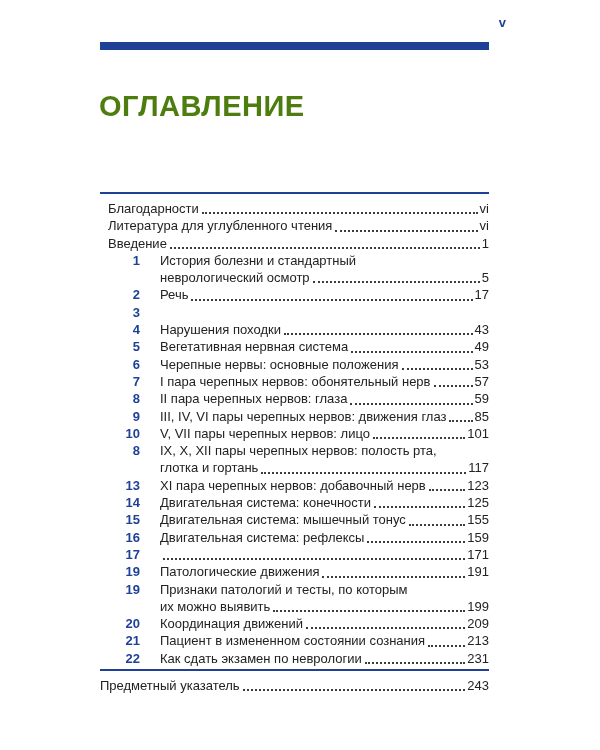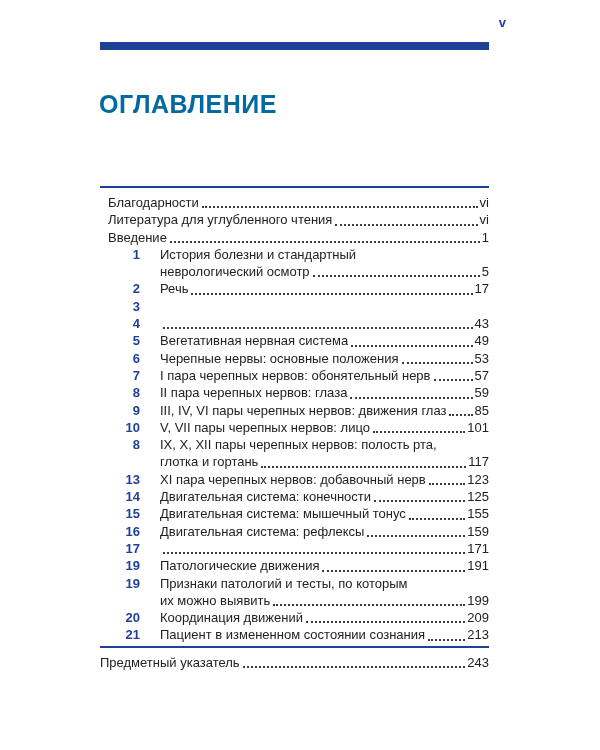--- a/index.html
+++ b/index.html
@@ -13,24 +13,24 @@
   .folio {
     position: absolute; top: 15px; right: 94px;
     font-size: 13px; font-weight: bold; color: var(--accent);
   }
   .bar {
     position: absolute; left: 100px; top: 42px;
     width: 389px; height: 8px; background: var(--accent);
   }
   .title {
     position: absolute; left: 99px; top: 90px; margin: 0;
-    font-size: 25px; font-weight: bold; color: #0369a1; letter-spacing: 0.5px;
+    font-size: 29px; font-weight: bold; color: #4d7c0f; letter-spacing: 0.5px;
   }
   .toc {
-    position: absolute; left: 100px; top: 186px; width: 389px;
+    position: absolute; left: 100px; top: 192px; width: 389px;
     border-top: 2px solid var(--accent); padding-top: 6px;
     font-size: 13px;
   }
   .entry { display: flex; }
   .num {
     flex: 0 0 40px; text-align: right; font-weight: bold;
     color: var(--accent); line-height: 17.3px;
   }
   .body { flex: 1; min-width: 0; margin-left: 20px; }
   .entry.front .body { margin-left: 8px; }
@@ -108,20 +108,21 @@
             </span>
           </span>
         </div>
         <div class="entry chapter">
           <span class="num">3</span>
         </div>
         <div class="entry chapter">
           <span class="num">4</span>
           <span class="body">
             <span class="line">
+              <span class="txt">Нарушения походки</span>
               <span class="leader"></span>
               <span class="pg">43</span>
             </span>
           </span>
         </div>
         <div class="entry chapter">
           <span class="num">5</span>
           <span class="body">
             <span class="line">
               <span class="txt">Вегетативная нервная система</span>
@@ -275,20 +276,30 @@
             </span>
           </span>
         </div>
         <div class="entry chapter">
           <span class="num">21</span>
           <span class="body">
             <span class="line">
               <span class="txt">Пациент в измененном состоянии сознания</span>
               <span class="leader"></span>
               <span class="pg">213</span>
+            </span>
+          </span>
+        </div>
+        <div class="entry chapter">
+          <span class="num">22</span>
+          <span class="body">
+            <span class="line">
+              <span class="txt">Как сдать экзамен по неврологии</span>
+              <span class="leader"></span>
+              <span class="pg">231</span>
             </span>
           </span>
         </div>
       </div>
     <div id="back" class="back-section">
         <div class="entry back">
           <span class="body">
             <span class="line">
               <span class="txt">Предметный указатель</span>
               <span class="leader"></span>

